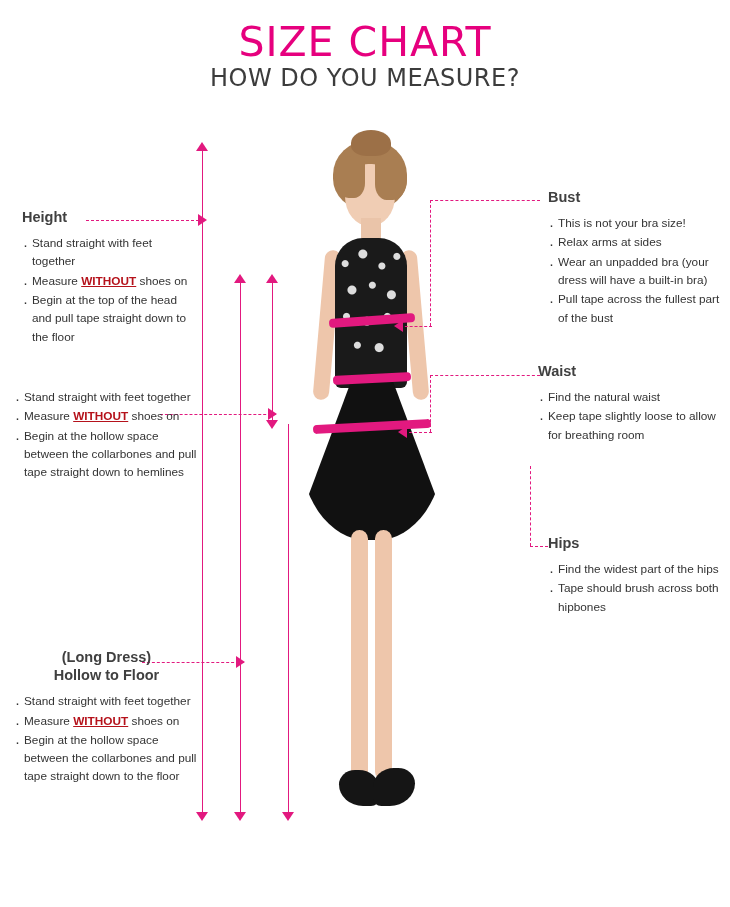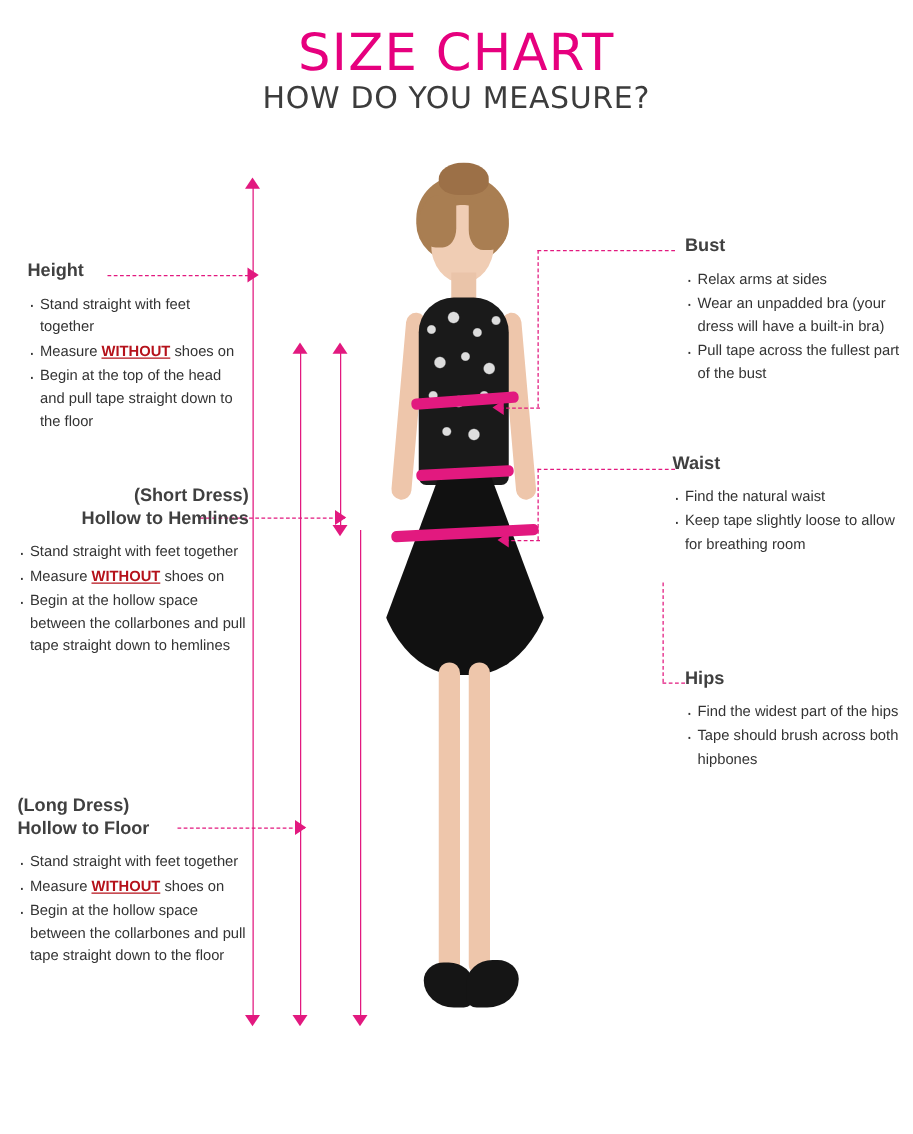--- a/index.html
+++ b/index.html
@@ -319,46 +319,43 @@
 <div class="callout" id="height-callout">
   <h3>Height</h3>
   <ul>
     <li><span>Stand straight with feet together</span></li>
     <li><span>Measure </span><span class="u-red">WITHOUT</span><span> shoes on</span></li>
     <li><span>Begin at the top of the head and pull tape straight down to the floor</span></li>
   </ul>
 </div>
 
 <div class="callout" id="short-callout">
-  <h3 style="text-align:right;">
-    <span>(Short Dress)</span><br>
-    <span>Hollow to Hemlines</span>
-  </h3>
   <ul>
     <li><span>Stand straight with feet together</span></li>
     <li><span>Measure </span><span class="u-red">WITHOUT</span><span> shoes on</span></li>
     <li><span>Begin at the hollow space between the collarbones and pull tape straight down to hemlines</span></li>
   </ul>
 </div>
 
 <div class="callout" id="long-callout">
-  <h3 style="text-align:left;">
+  <h3 style="text-align:center;margin-top:12px;">
     <span>(Long Dress)</span><br>
     <span>Hollow to Floor</span>
   </h3>
   <ul>
     <li><span>Stand straight with feet together</span></li>
     <li><span>Measure </span><span class="u-red">WITHOUT</span><span> shoes on</span></li>
     <li><span>Begin at the hollow space between the collarbones and pull tape straight down to the floor</span></li>
   </ul>
 </div>
 
 <div class="callout" id="bust-callout">
   <h3>Bust</h3>
   <ul>
+    <li>This is not your bra size!</li>
     <li>Relax arms at sides</li>
     <li>Wear an unpadded bra (your dress will have a built-in bra)</li>
     <li>Pull tape across the fullest part of the bust</li>
   </ul>
 </div>
 
 <div class="callout" id="waist-callout">
   <h3>Waist</h3>
   <ul>
     <li>Find the natural waist</li>

